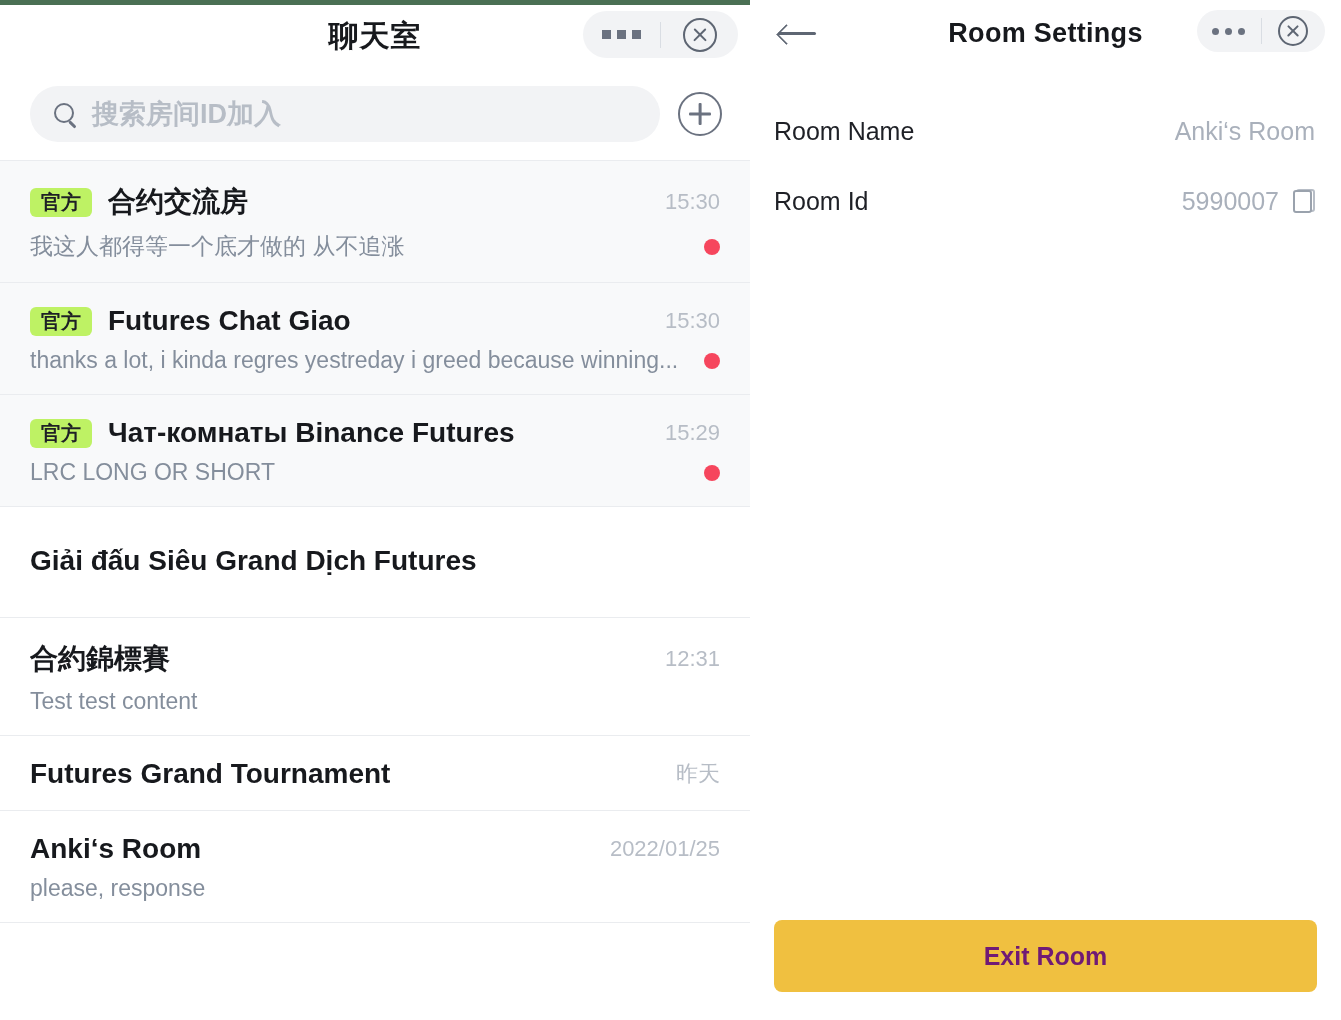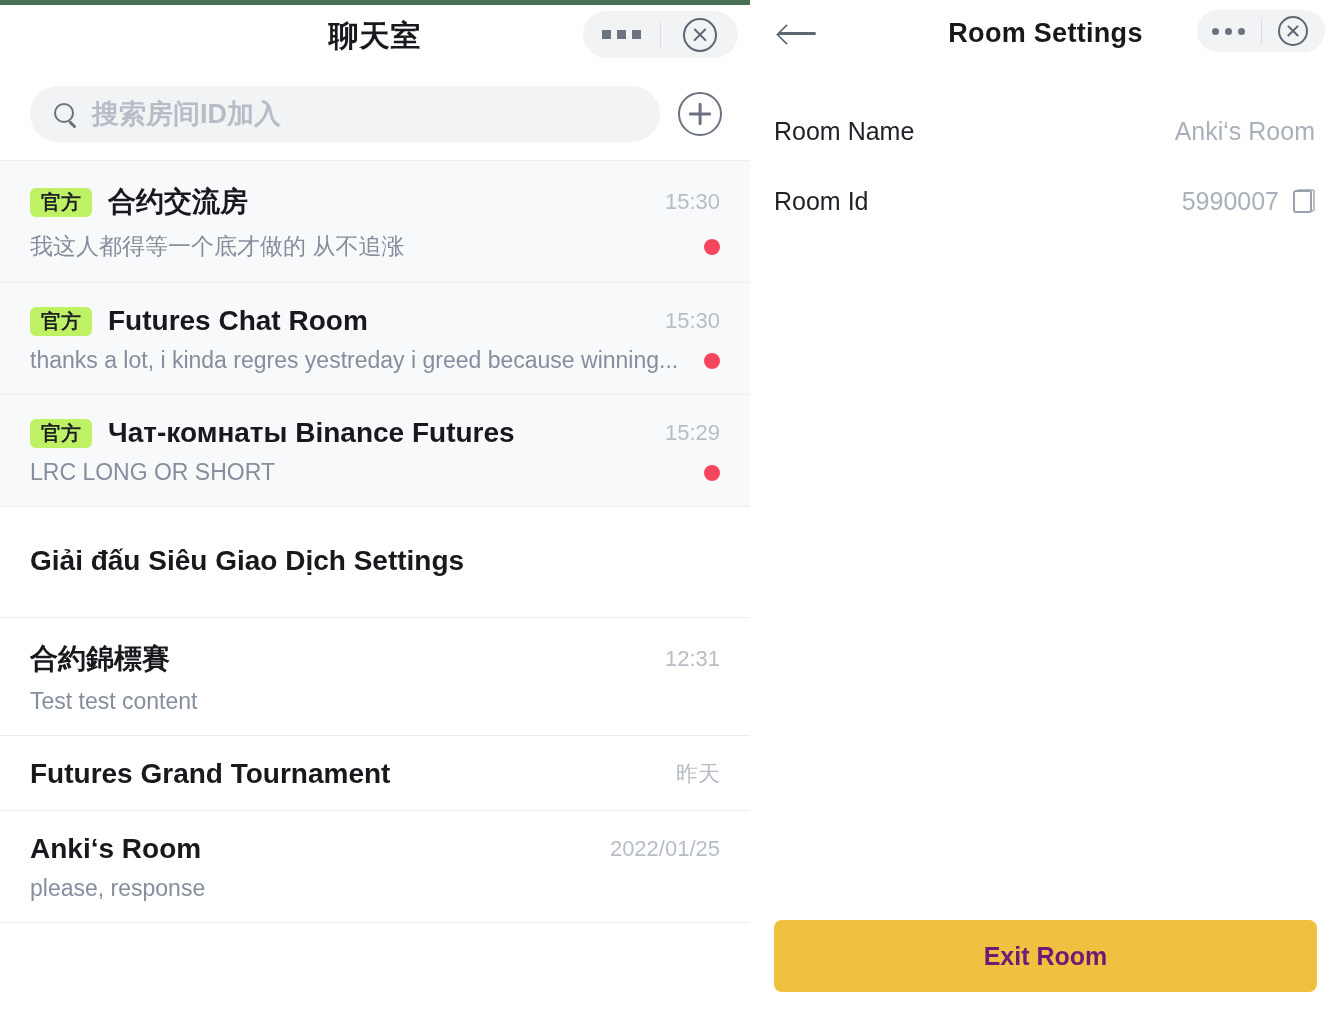--- a/index.html
+++ b/index.html
@@ -416,21 +416,21 @@
         </div>
         <div class="chat-bottom">
           <span class="chat-preview">我这人都得等一个底才做的 从不追涨</span>
           <span class="unread-dot"></span>
         </div>
       </div>
 
       <div class="chat-item muted-bg">
         <div class="chat-top">
           <span class="badge">官方</span>
-          <span class="chat-name">Futures Chat Room</span>
+          <span class="chat-name">Futures Chat Giao</span>
           <span class="chat-time">15:30</span>
         </div>
         <div class="chat-bottom">
           <span class="chat-preview">thanks a lot, i kinda regres yestreday i greed because winning...</span>
           <span class="unread-dot"></span>
         </div>
       </div>
 
       <div class="chat-item muted-bg">
         <div class="chat-top">
@@ -438,21 +438,21 @@
           <span class="chat-name">Чат-комнаты Binance Futures</span>
           <span class="chat-time">15:29</span>
         </div>
         <div class="chat-bottom">
           <span class="chat-preview">LRC LONG OR SHORT</span>
           <span class="unread-dot"></span>
         </div>
       </div>
 
       <div class="section-head">
-        <div class="t">Giải đấu Siêu Giao Dịch Settings</div>
+        <div class="t">Giải đấu Siêu Grand Dịch Futures</div>
       </div>
 
       <div class="chat-item">
         <div class="chat-top">
           <span class="chat-name">合約錦標賽</span>
           <span class="chat-time">12:31</span>
         </div>
         <div class="chat-bottom">
           <span class="chat-preview">Test test content</span>
           <span class="unread-dot hidden"></span>

